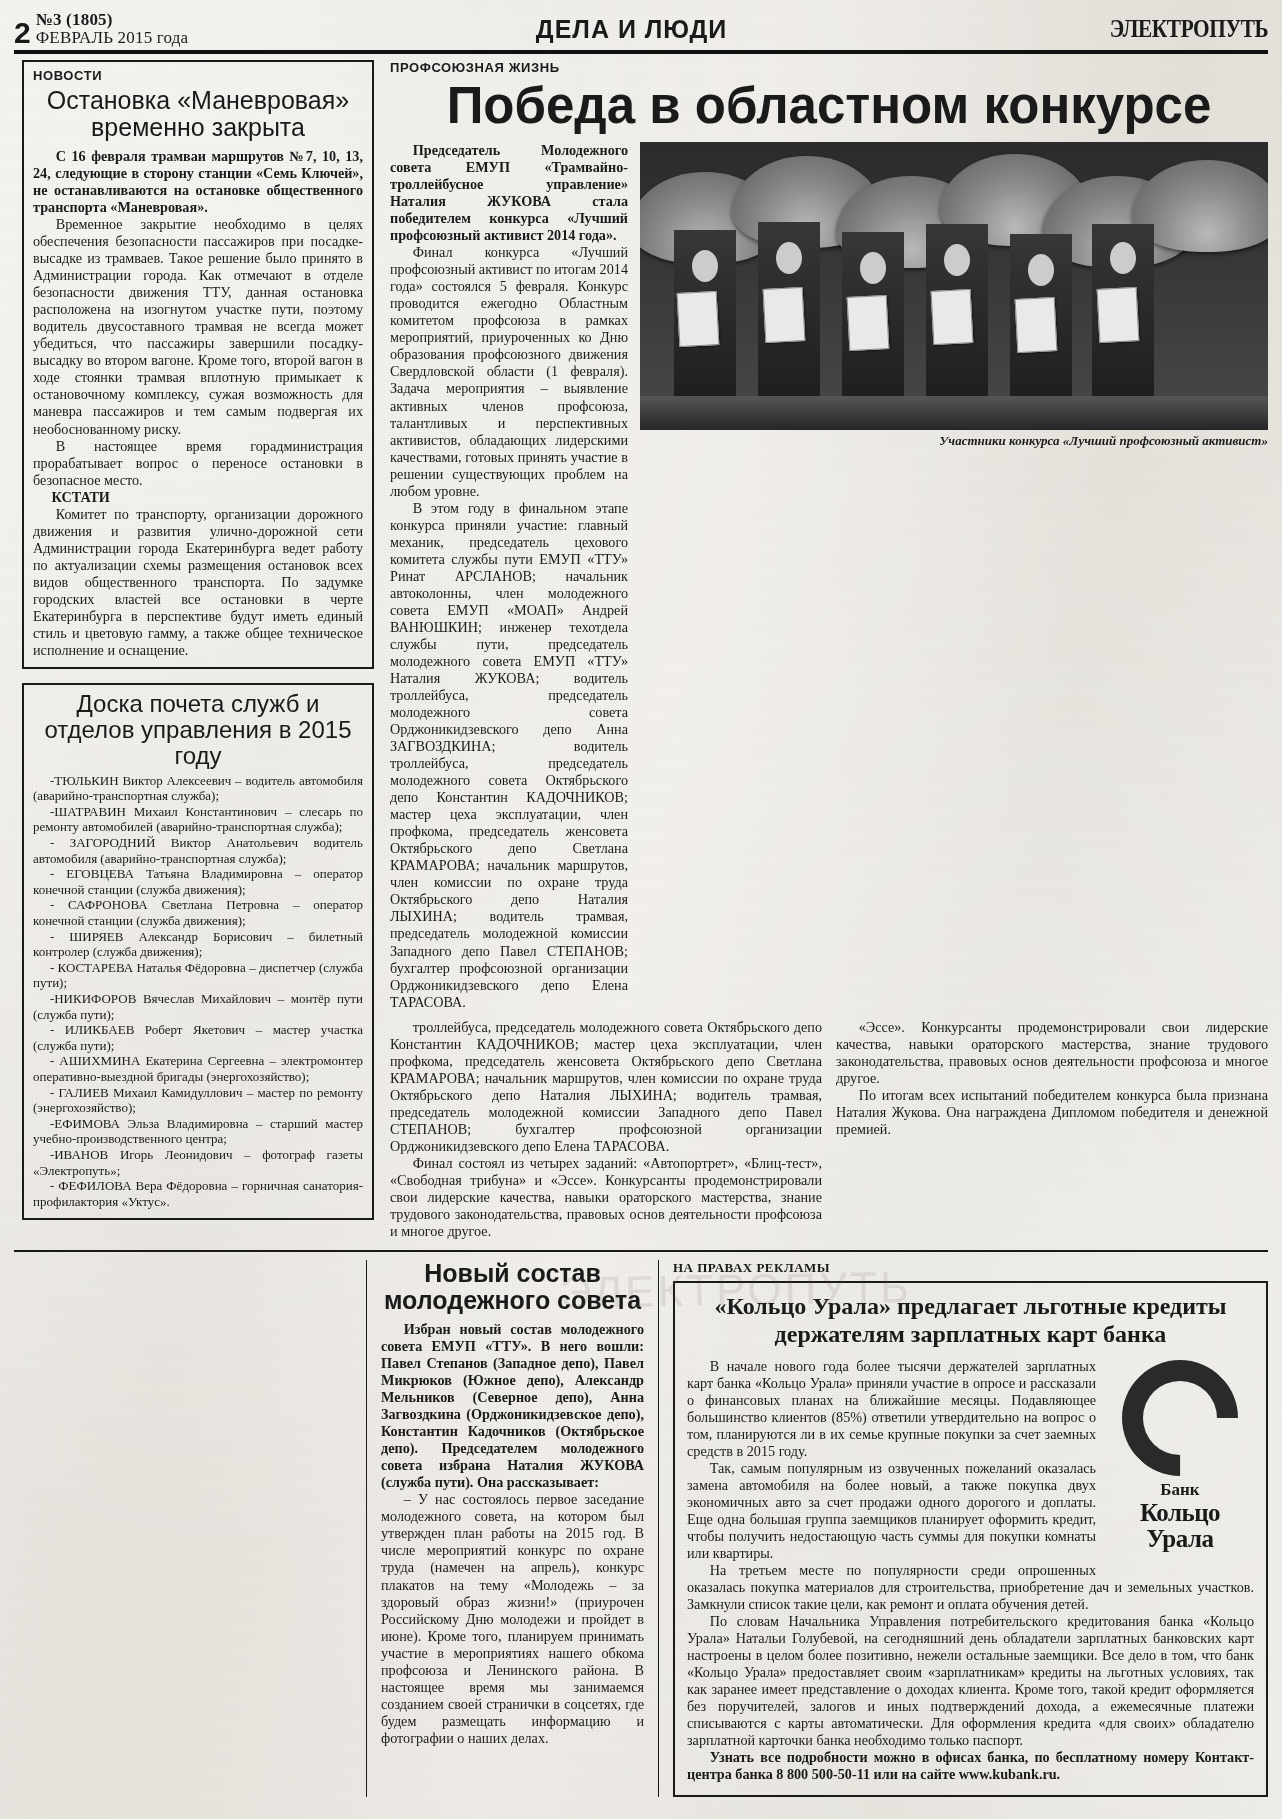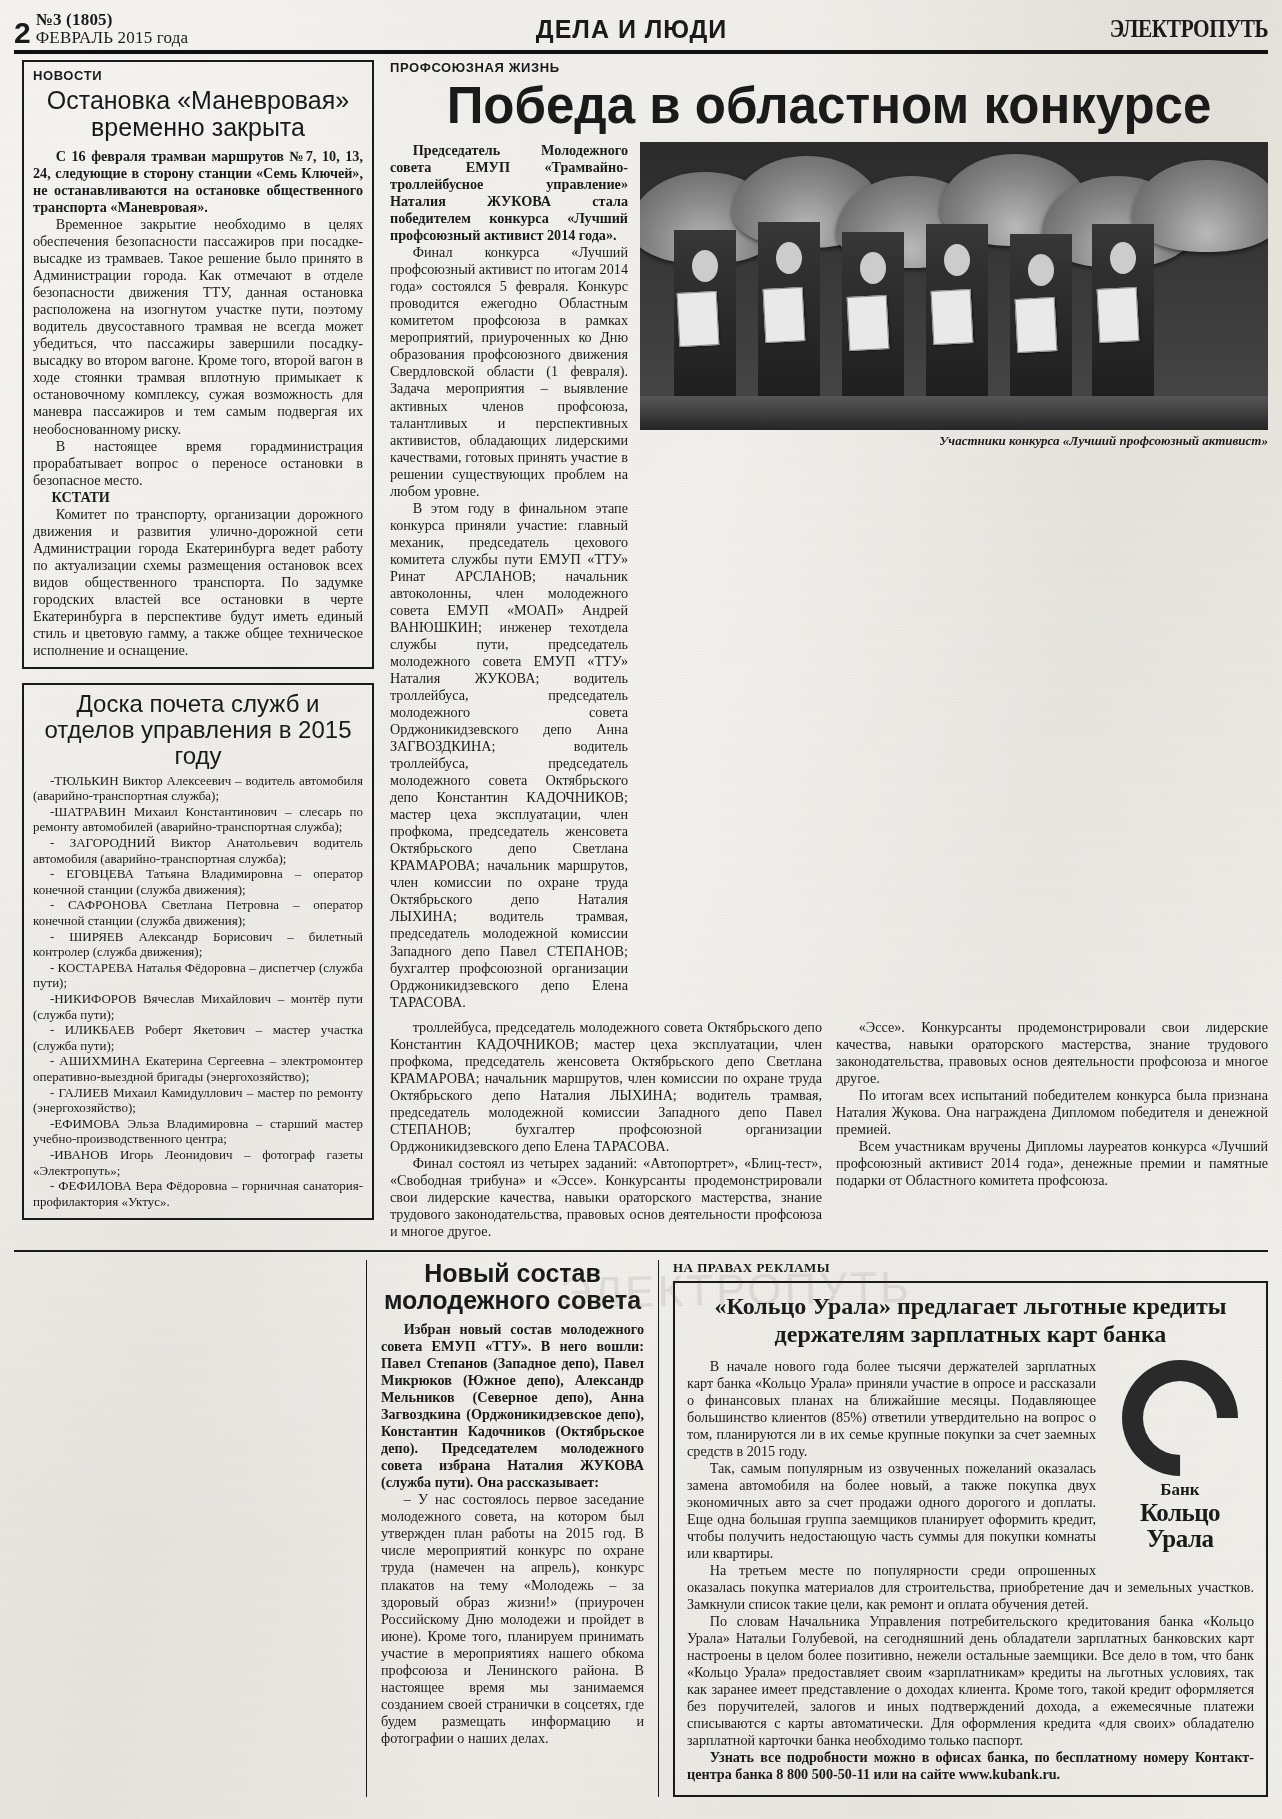--- a/index.html
+++ b/index.html
@@ -286,21 +286,20 @@
       </div>
 
       <div class="prof-cols">
         <div class="c">
           <p>троллейбуса, председатель молодежного совета Октябрьского депо Константин КАДОЧНИКОВ; мастер цеха эксплуатации, член профкома, председатель женсовета Октябрьского депо Светлана КРАМАРОВА; начальник маршрутов, член комиссии по охране труда Октябрьского депо Наталия ЛЫХИНА; водитель трамвая, председатель молодежной комиссии Западного депо Павел СТЕПАНОВ; бухгалтер профсоюзной организации Орджоникидзевского депо Елена ТАРАСОВА.</p>
           <p>Финал состоял из четырех заданий: «Автопортрет», «Блиц-тест», «Свободная трибуна» и «Эссе». Конкурсанты продемонстрировали свои лидерские качества, навыки ораторского мастерства, знание трудового законодательства, правовых основ деятельности профсоюза и многое другое.</p>
         </div>
         <div class="c">
           <p>«Эссе». Конкурсанты продемонстрировали свои лидерские качества, навыки ораторского мастерства, знание трудового законодательства, правовых основ деятельности профсоюза и многое другое.</p>
           <p>По итогам всех испытаний победителем конкурса была признана Наталия Жукова. Она награждена Дипломом победителя и денежной премией.</p>
-          <p>Всем участникам вручены Дипломы лауреатов конкурса «Лучший профсоюзный активист 2014 года», денежные премии и памятные подарки от Областного комитета профсоюза.</p>
         </div>
       </div>
     </div>
   </div>
 
   <div class="rule-heavy"></div>
 
   <div class="lower-grid">
 
     <div class="col-left2"></div>

